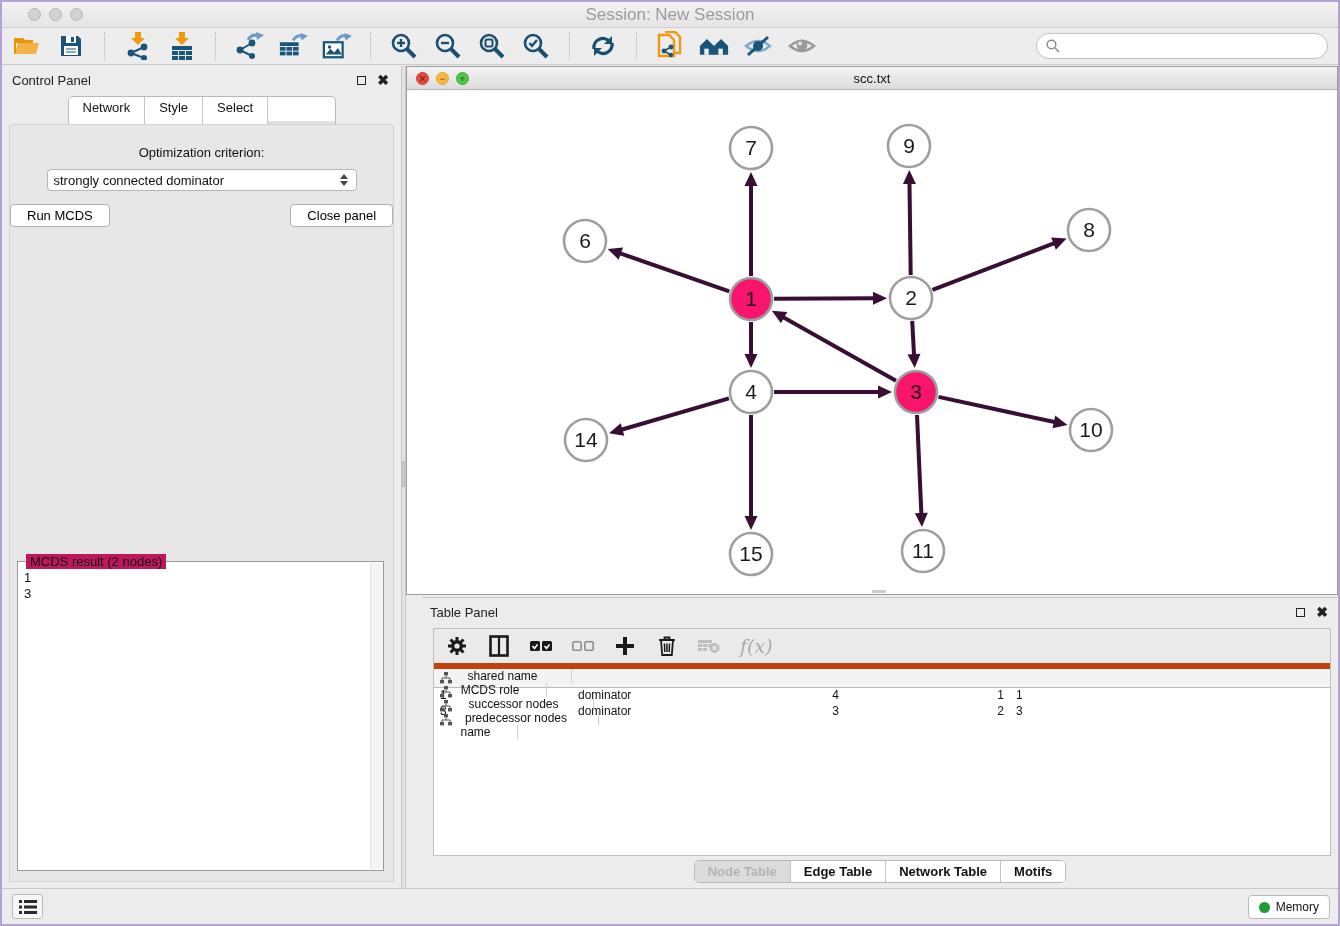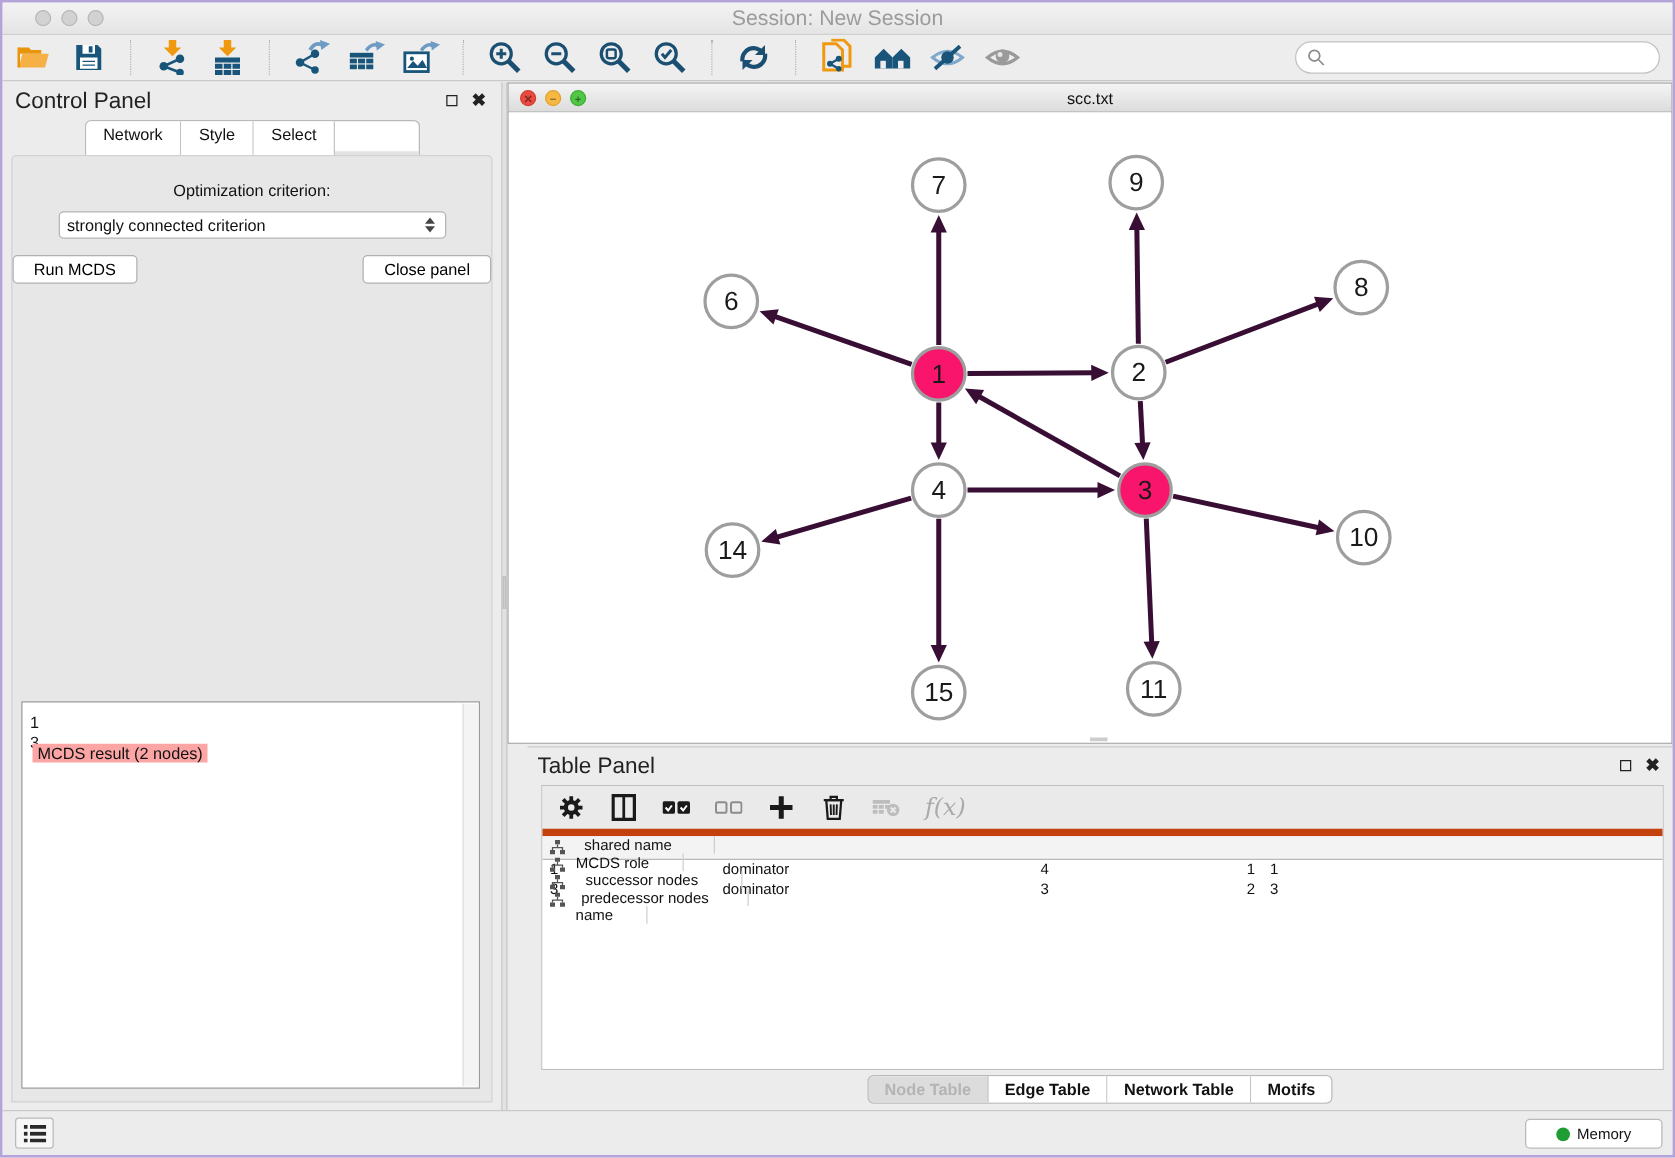--- a/index.html
+++ b/index.html
@@ -21,41 +21,41 @@
   .toolbar { height:37px; background:#ededed; border-bottom:1px solid #c9c9c9; display:flex; align-items:center; padding:0 10px; gap:14px; }
   .tb-sep { width:1px; height:28px; border-left:1px dotted #b5b5b5; margin:0 4px; }
   .tb-btn { width:30px; height:30px; display:flex; align-items:center; justify-content:center; cursor:default; }
   .search-wrap { margin-left:auto; width:292px; height:26px; background:#fff; border:1px solid #c2c2c2; border-radius:13px; display:flex; align-items:center; padding:0 9px; }
   .search-wrap input { border:none; outline:none; flex:1; font-size:13px; font-family:"Liberation Sans",sans-serif; background:transparent; margin-left:6px; }
   
   .content { position:absolute; top:64px; left:0; right:0; bottom:36px; display:flex; }
   
   .cpanel { width:401px; background:#ececec; position:relative; }
   .panel-head { height:28px; display:flex; align-items:center; padding:0 10px; }
-  .panel-head .ptitle { font-size:18px; color:#222; }
+  .panel-head .ptitle { font-size:13px; color:#222; }
   .panel-head .spacer { flex:1; }
   .win-ico { width:16px; height:16px; display:flex; align-items:center; justify-content:center; margin-left:6px; font-weight:bold; color:#222; }
   .float-sq { width:9px; height:9px; border:1.6px solid #222; }
   .close-x { font-size:14px; line-height:1; }
   .seg-tabs { display:flex; justify-content:center; margin-top:2px; }
   .seg { display:flex; border:1px solid #b9b9b9; border-radius:5px; overflow:hidden; background:#fff; }
   .seg-item { padding:3px 14px; font-size:13px; background:#fff; border-right:1px solid #c4c4c4; cursor:default; }
   .seg-item:last-child { border-right:none; }
   .seg-item.disabled-sel { background:#e3e3e3; color:#c3c9cf;margin-top:24px; }
   .cp-body { position:absolute; top:58px; left:7px; right:7px; bottom:6px; background:#e7e7e7; border:1px solid #d2d2d2; border-radius:4px 4px 0 0; }
   .opt-label { text-align:center; margin-top:20px; font-size:13px; }
   .dropdown { margin:9px auto 0; width:310px; height:22px; background:#fff; border:1px solid #b5b5b5; border-radius:4px; display:flex; align-items:center; padding:0 6px; position:relative; }
   .dropdown .ddtext { flex:1; font-size:13px; }
   .stepper { display:flex; flex-direction:column; gap:2px; margin-right:2px; }
   .stepper .tri-up { width:0; height:0; border-left:4px solid transparent; border-right:4px solid transparent; border-bottom:5px solid #444; }
   .stepper .tri-dn { width:0; height:0; border-left:4px solid transparent; border-right:4px solid transparent; border-top:5px solid #444; }
   .btn-row { display:flex; justify-content:space-between; gap:14px; margin-top:13px; }
   .mac-btn { background:#fff; border:1px solid #b0b0b0; border-radius:4px; padding:3px 16px; font-size:13px; font-family:"Liberation Sans",sans-serif; }
   .result-box { position:absolute; left:7px; right:9px; top:436px; bottom:10px; border:1px solid #9a9a9a; background:#fff; }
-  .result-title { position:absolute; top:-8px; left:8px; background:#fca5a5; padding:0 4px; font-size:13px;margin-top:41px; }
+  .result-title { position:absolute; top:-8px; left:8px; background:#be185d; padding:0 4px; font-size:13px; }
   .result-lines { padding:8px 2px 0 6px; font-size:13px; line-height:16px; white-space:pre-line; }
   .result-scroll { position:absolute; top:1px; bottom:1px; right:0; width:13px; background:#f4f4f4; border-left:1px solid #e0e0e0; }
   
   .splitter { width:5px; background:#e2e2e2; border-left:1px solid #c9c9c9; border-right:1px solid #c9c9c9; position:relative; }
   .splitter .grip { position:absolute; top:395px; left:0; width:3px; height:26px; background:#cfcfcf; border:1px solid #bdbdbd; }
   
   .rightcol { flex:1; display:flex; flex-direction:column; position:relative; }
   .netwin { height:529px; border:1px solid #9c9c9c; display:flex; flex-direction:column; background:#fff; }
   .net-titlebar { height:23px; background:linear-gradient(#f4f4f4,#dcdcdc); border-bottom:1px solid #b2b2b2; position:relative; display:flex; align-items:center; }
   .tl-group { display:flex; gap:7px; margin-left:9px; }
@@ -79,21 +79,21 @@
   .td { padding:0 6px; overflow:hidden; white-space:nowrap; }
   .td.num { text-align:right; }
   .c0{width:138px}.c1{width:113px}.c2{width:160px}.c3{width:165px}.c4{width:84px}
   .tbl-body { flex:1; background:#fff; }
   .tp-tabs { position:absolute; bottom:5px; left:0; right:0; display:flex; justify-content:center;font-weight:bold; }
   .tp-tabs .seg-item { padding:3px 13px; }
   .tp-tabs .seg-item.sel { background:#dcdcdc; color:#b4b4b4; }
   
   .statusbar { position:absolute; left:0; right:0; bottom:0; height:36px; background:#ececec; border-top:1px solid #c9c9c9; }
   .list-btn { position:absolute; left:10px; top:5px; width:31px; height:25px; background:#f7f7f7; border:1px solid #b9b9b9; border-radius:3px; display:flex; align-items:center; justify-content:center; }
-  .mem-btn { position:absolute; right:8px; top:6px; height:24px; background:#fff; border:1px solid #b9b9b9; border-radius:4px; display:flex; align-items:center; gap:6px; padding:0 24px; font-size:12px; }
+  .mem-btn { position:absolute; right:8px; top:6px; height:24px; background:#fff; border:1px solid #b9b9b9; border-radius:4px; display:flex; align-items:center; gap:6px; padding:0 10px; font-size:12px; }
   .mem-dot { width:11px; height:11px; border-radius:50%; background:#1f9d33; }
   svg { display:block; }
 </style>
 </head>
 <body>
 
 <div class="titlebar">
   <div class="dots">
     <div class="dot"></div>
     <div class="dot"></div>
@@ -278,21 +278,21 @@
       <div class="seg">
         <div class="seg-item">Network</div>
         <div class="seg-item">Style</div>
         <div class="seg-item">Select</div>
         <div class="seg-item disabled-sel">MCDS</div>
       </div>
     </div>
     <div class="cp-body">
       <div class="opt-label">Optimization criterion:</div>
       <div class="dropdown">
-        <span class="ddtext">strongly connected criterion</span>
+        <span class="ddtext">strongly connected dominator</span>
         <span class="stepper">
             <span class="tri-up"></span>
             <span class="tri-dn"></span>
           </span>
       </div>
       <div class="btn-row">
         <button class="mac-btn">Run MCDS</button>
         <button class="mac-btn">Close panel</button>
       </div>
       <div class="result-box">

